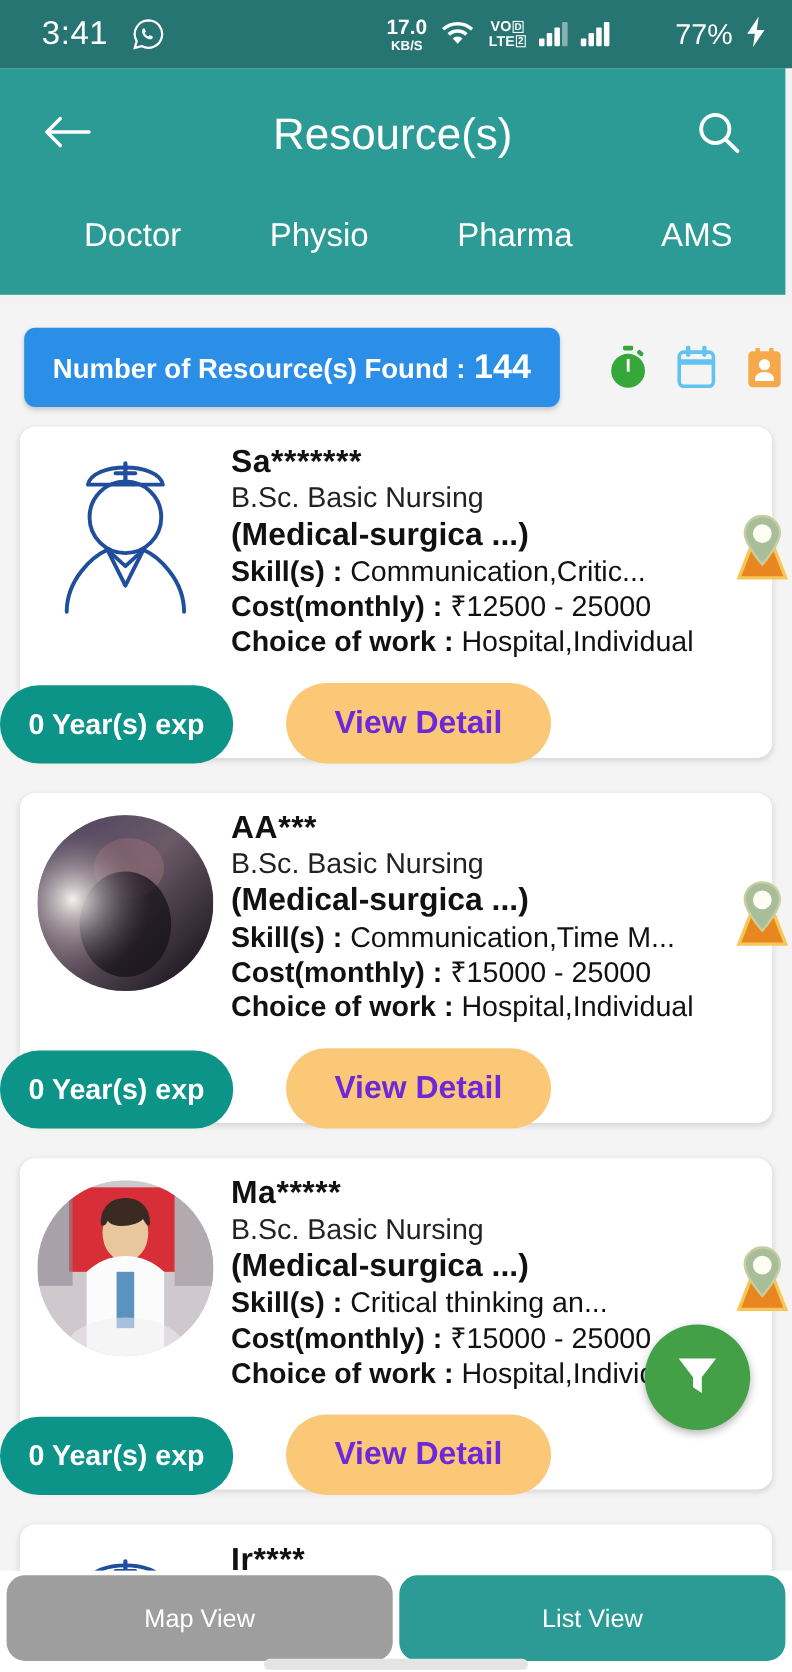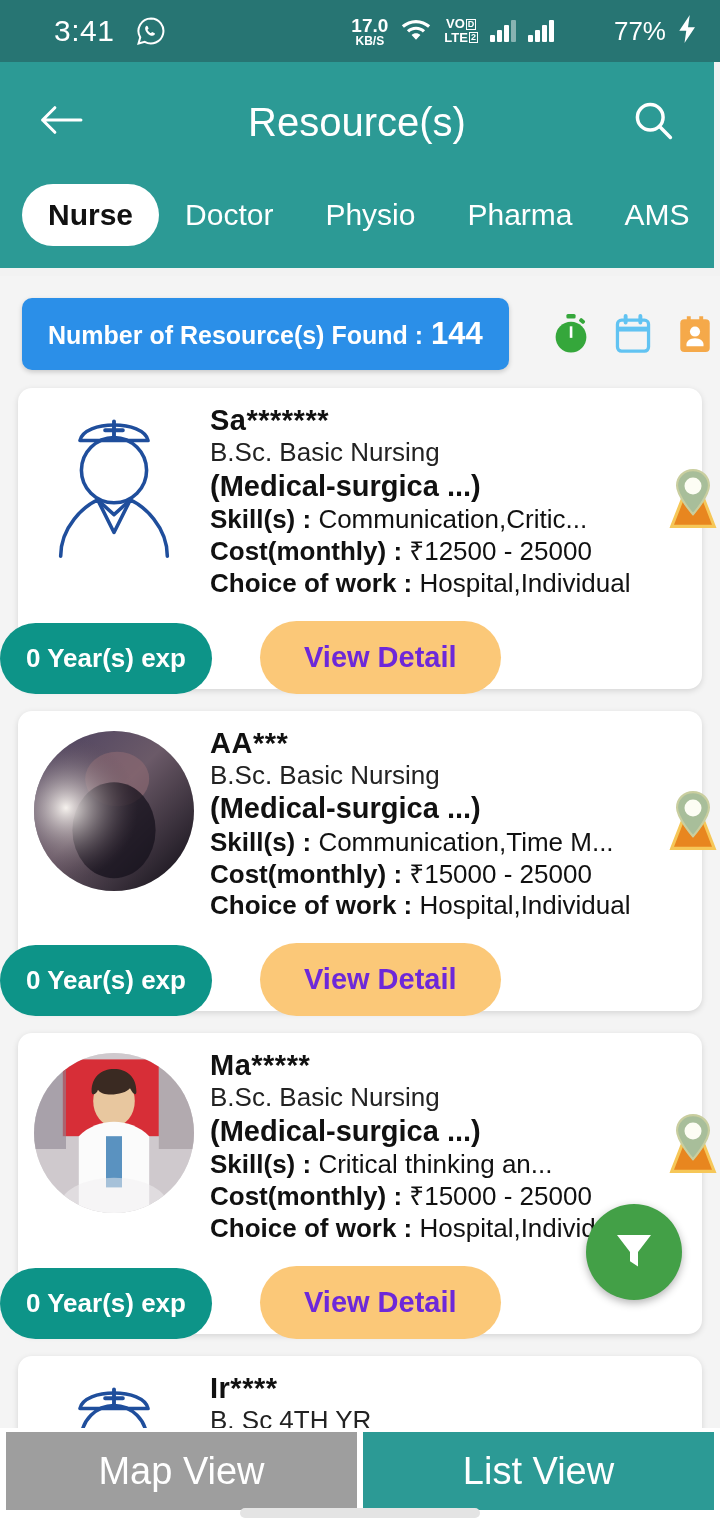--- a/index.html
+++ b/index.html
@@ -9,21 +9,21 @@
     background:#f2f2f2;
     overflow:hidden;
     position:relative;
   }
 
   
   .statusbar{
     height:62px; width:720px;
     background:#277573;
     display:flex; align-items:center;
-    padding:0 22px 0 54px;
+    padding:0 22px 0 38px;
     color:#fff;
   }
   .sb-time{ font-size:30px; letter-spacing:.5px; }
   .sb-left{ display:flex; align-items:center; gap:22px; flex:1; }
   .sb-right{ display:flex; align-items:center; gap:12px;text-align:center; }
   .wa-icon{ width:30px; height:30px; }
   .sb-speed{ display:flex; flex-direction:column; align-items:center; line-height:1; }
   .sb-speed .n{ font-size:19px; font-weight:bold; }
   .sb-speed .u{ font-size:12px; font-weight:bold; }
   .volte{ display:flex; flex-direction:column; align-items:center; line-height:1.05; font-size:13px; font-weight:bold; }
@@ -79,21 +79,21 @@
     box-shadow:0 2px 5px rgba(0,0,0,.18);
     cursor:pointer;
   }
   .found-badge .count{ font-size:31px; font-weight:bold; }
   .top-icons{ display:flex; align-items:center; gap:26px; margin-left:44px; }
   .top-icons span{ cursor:pointer; display:flex; }
 
   
   .card{
     background:#fff; border-radius:14px;
-    margin:0 18px 22px 18px;
+    margin:0 18px 32px 18px;
     box-shadow:0 2px 6px rgba(0,0,0,.13);
     position:relative;
     min-height:250px;
     padding-bottom:3px;
   }
   .card-body{ display:flex; padding:14px 0 0 0; }
   .avatar-col{ width:192px; flex:0 0 192px; display:flex; justify-content:center; padding-top:6px;}
   .avatar-photo{
     width:160px; height:160px; border-radius:50%;
     background:#ddd; overflow:hidden;
@@ -134,21 +134,21 @@
     z-index:20; cursor:pointer;
   }
 
   
   .bottombar{
     position:absolute; left:0; bottom:0; width:720px; height:92px;
     background:#ffffff; display:flex; align-items:center; padding:4px 6px 10px 6px; gap:6px;
   }
   .bb-btn{
     flex:1; height:78px; display:flex; align-items:center; justify-content:center;
-    color:#fff; font-size:38px; border-radius:0; cursor:pointer;
+    color:#fff; font-size:23px; border-radius:17px; cursor:pointer;
   }
   .bb-map{ background:#9e9e9e; }
   .bb-list{ background:#2C9A95; }
   .nav-pill{
     position:absolute; left:50%; transform:translateX(-50%);
     bottom:2px; width:240px; height:10px; border-radius:6px; background:#e4e4e4;
   }
 </style>
 </head>
 <body>
@@ -219,21 +219,20 @@
     <div class="search-btn">
       <span>
         <svg width="44" height="44" viewBox="0 0 24 24" fill="none" stroke="#fff" stroke-width="1.9" stroke-linecap="round">
           <circle cx="10.5" cy="10.5" r="7"></circle>
             <path d="M16 16l5.5 5.5"></path>
         </svg>
       </span>
     </div>
   </div>
   <div class="tabs">
-    <div class="tab active">Nurse</div>
     <div class="tab-spacer"></div>
     <div class="tab">Doctor</div>
     <div class="tab-spacer"></div>
     <div class="tab">Physio</div>
     <div class="tab-spacer"></div>
     <div class="tab">Pharma</div>
     <div class="tab-spacer"></div>
     <div class="tab">AMS</div>
   </div>
 </div>

